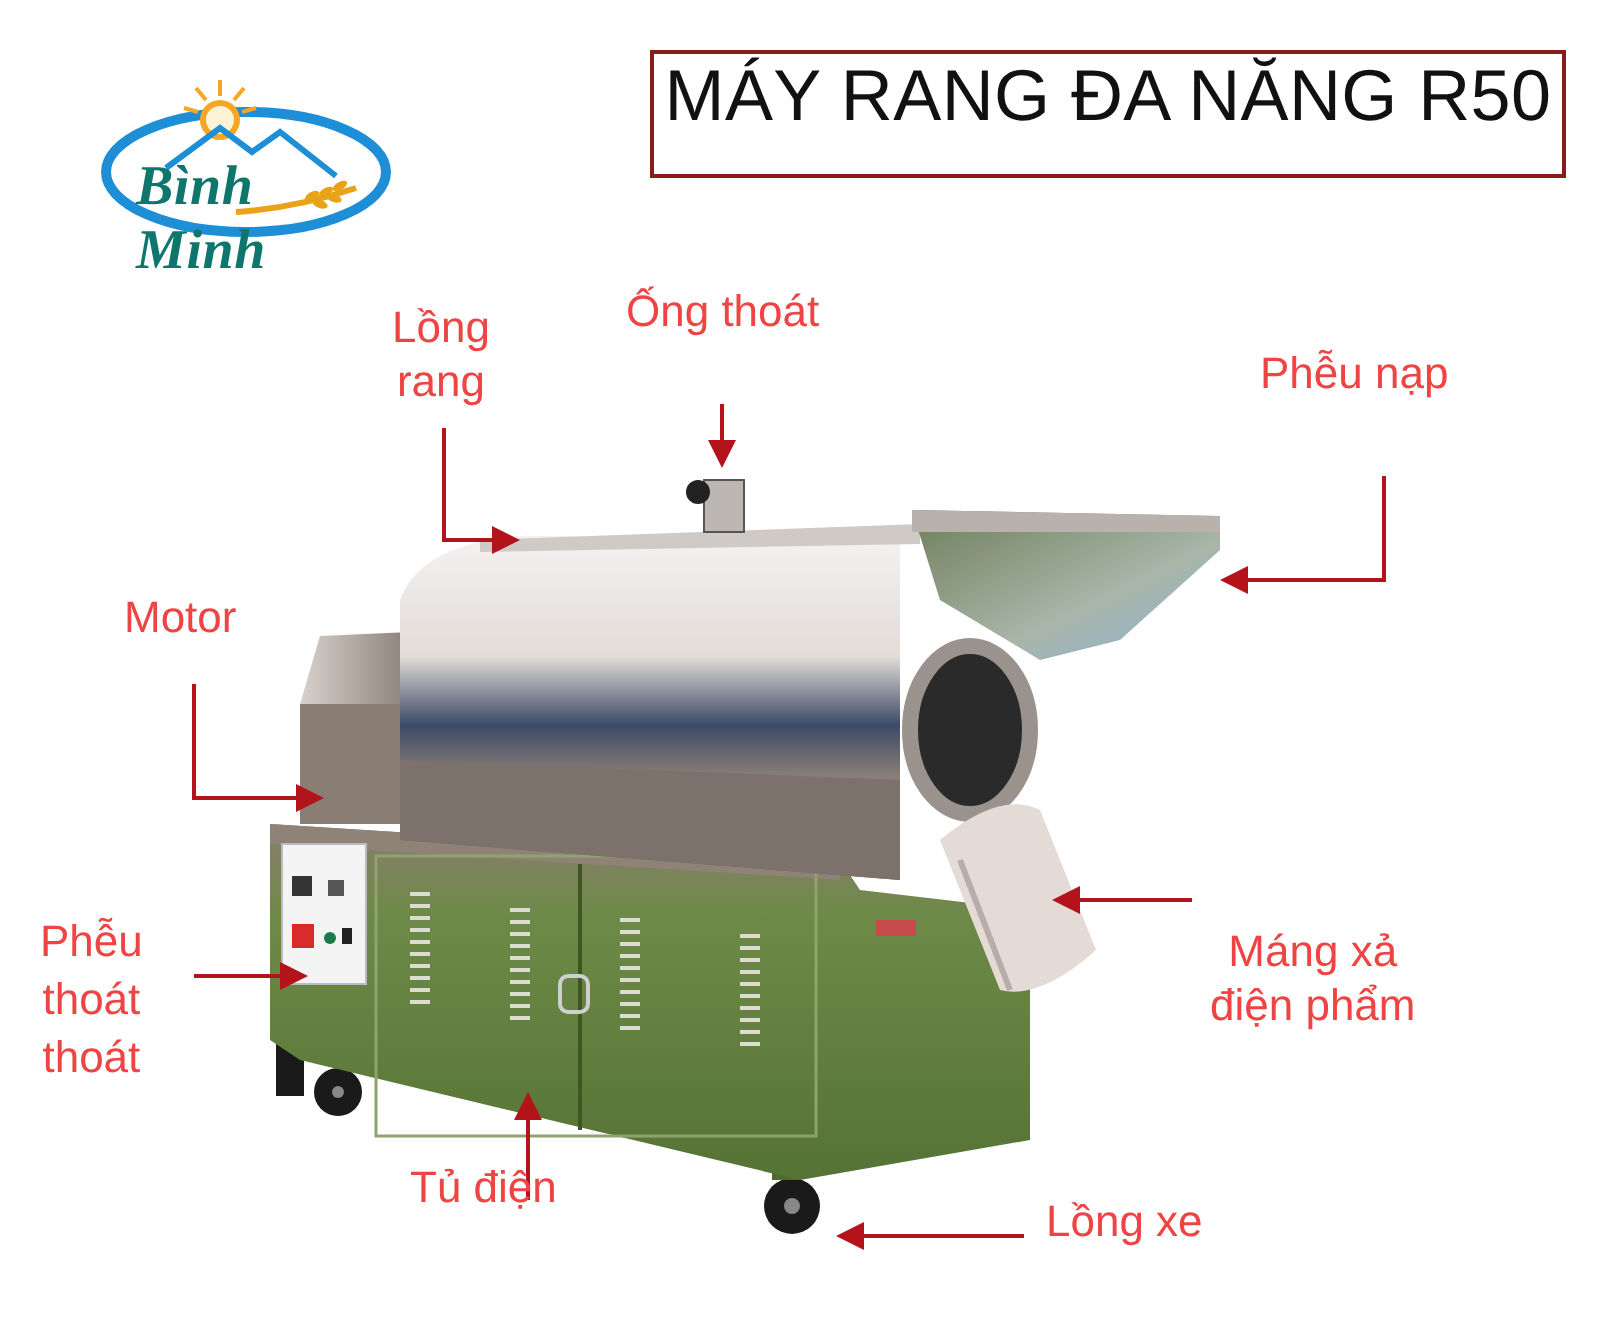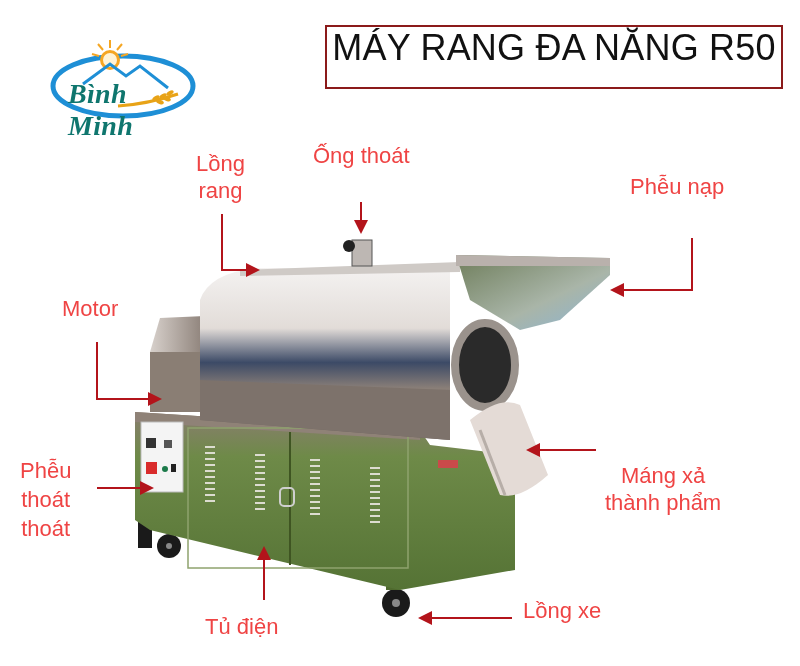--- a/index.html
+++ b/index.html
@@ -213,22 +213,22 @@
 </div>
 
 <div class="label" style="left:20px; top:456px; line-height:29px;">
   <div>Phễu</div>
   <div>thoát</div>
   <div>thoát</div>
 </div>
 
 <div class="label" style="left:605px; top:422px;margin-top:40px;">
   <div>Máng xả</div>
-  <div>thành phẩm</div>
-</div>
-
-<div class="label" style="left:205px; top:580px;margin-top:33px;">
+  <div>điện phẩm</div>
+</div>
+
+<div class="label" style="left:205px; top:580px;">
   <div>Tủ điện</div>
 </div>
 
 <div class="label" style="left:523px; top:597px;">
   <div>Lồng xe</div>
 </div>
 
 </body></html>

